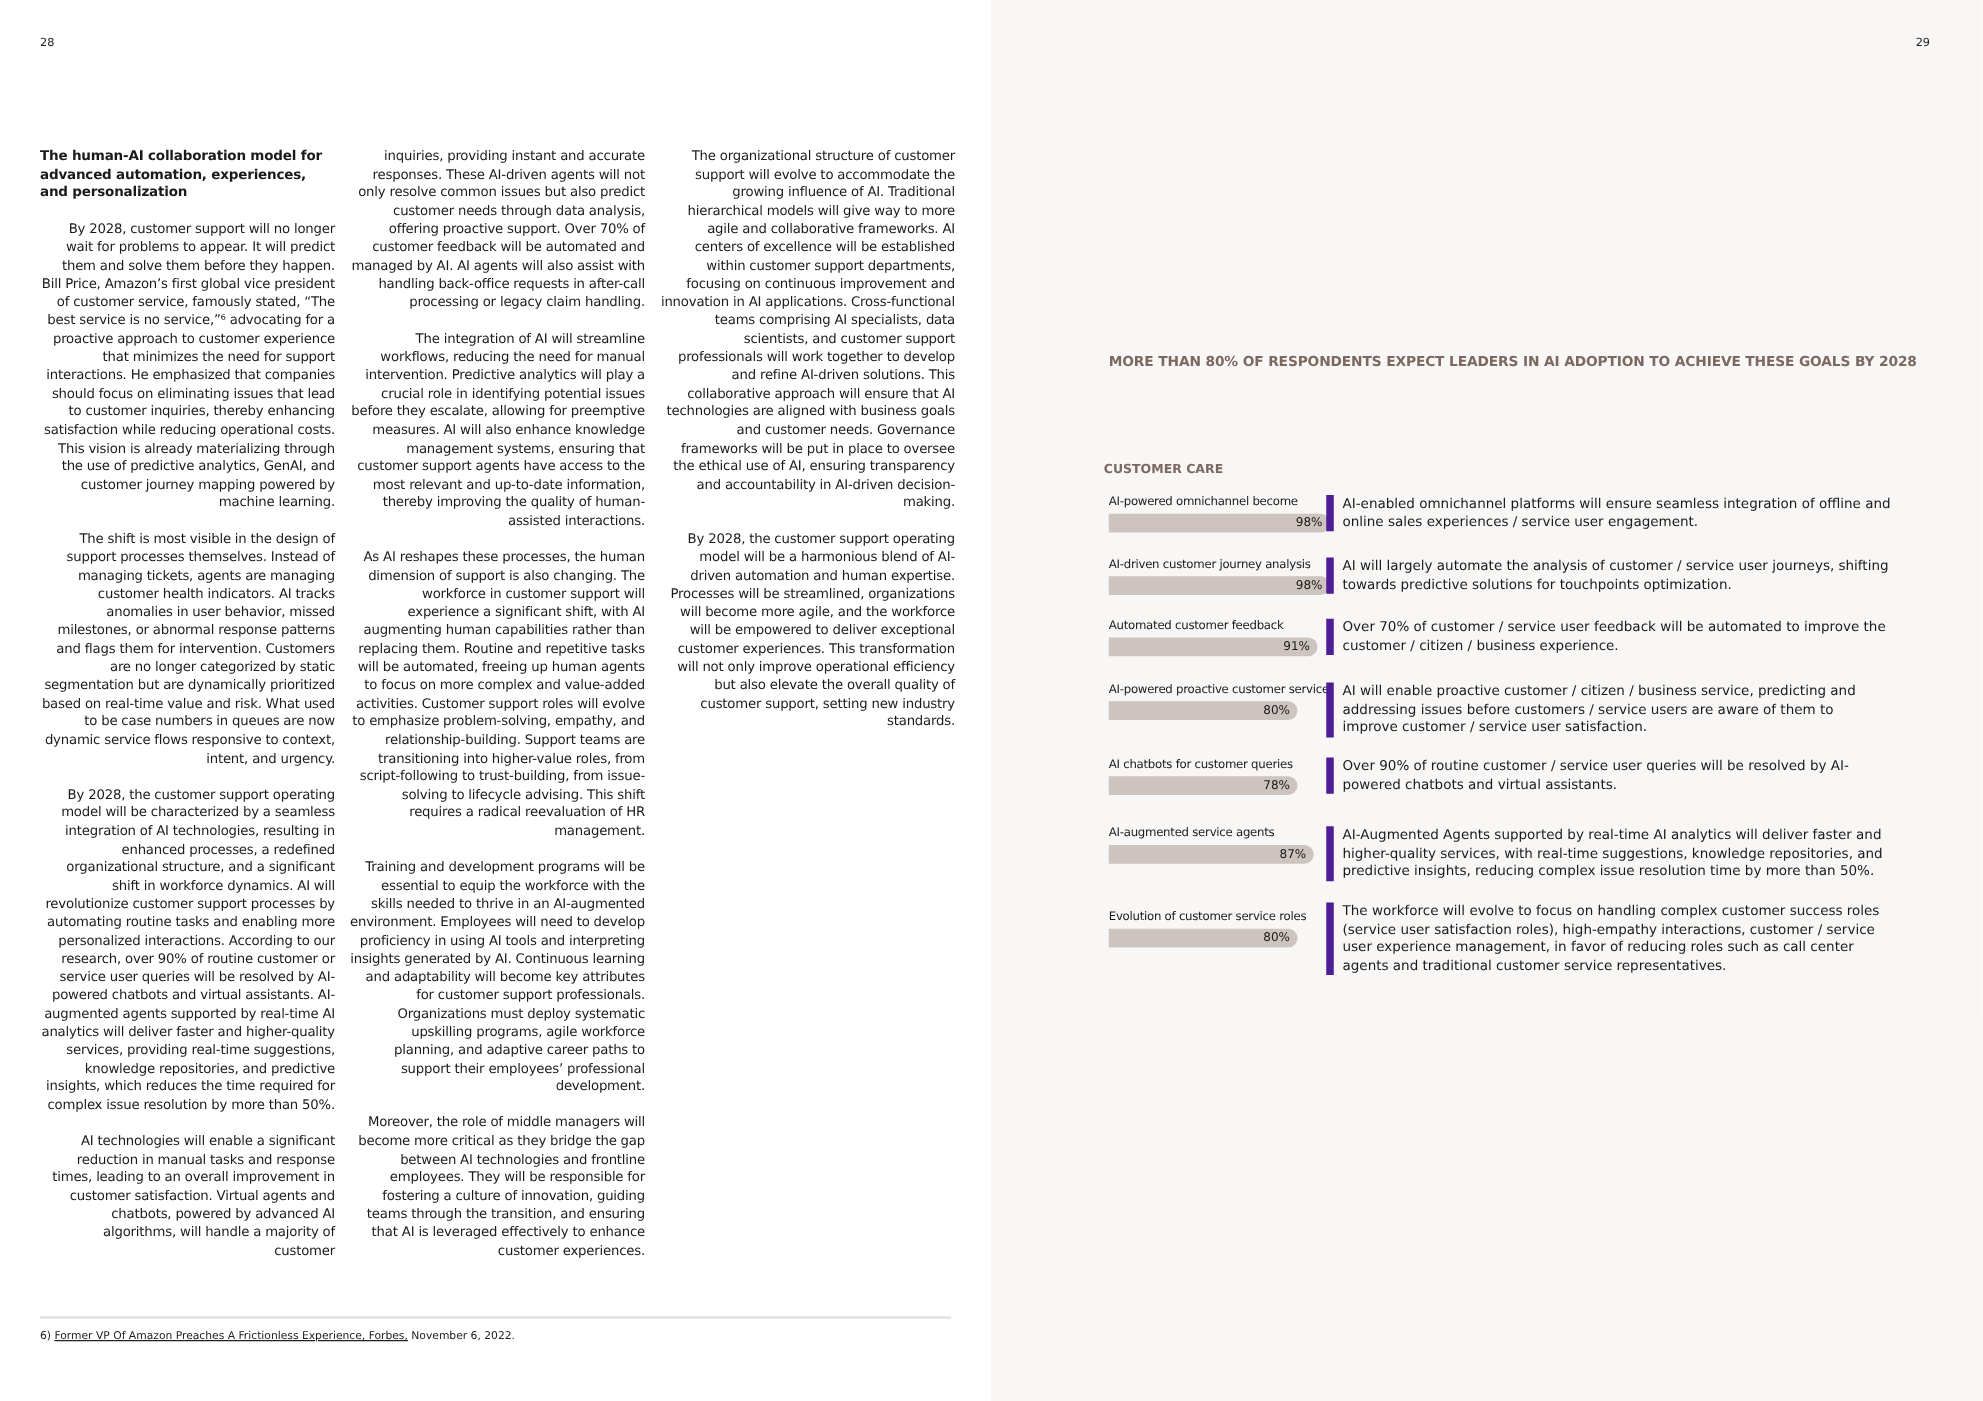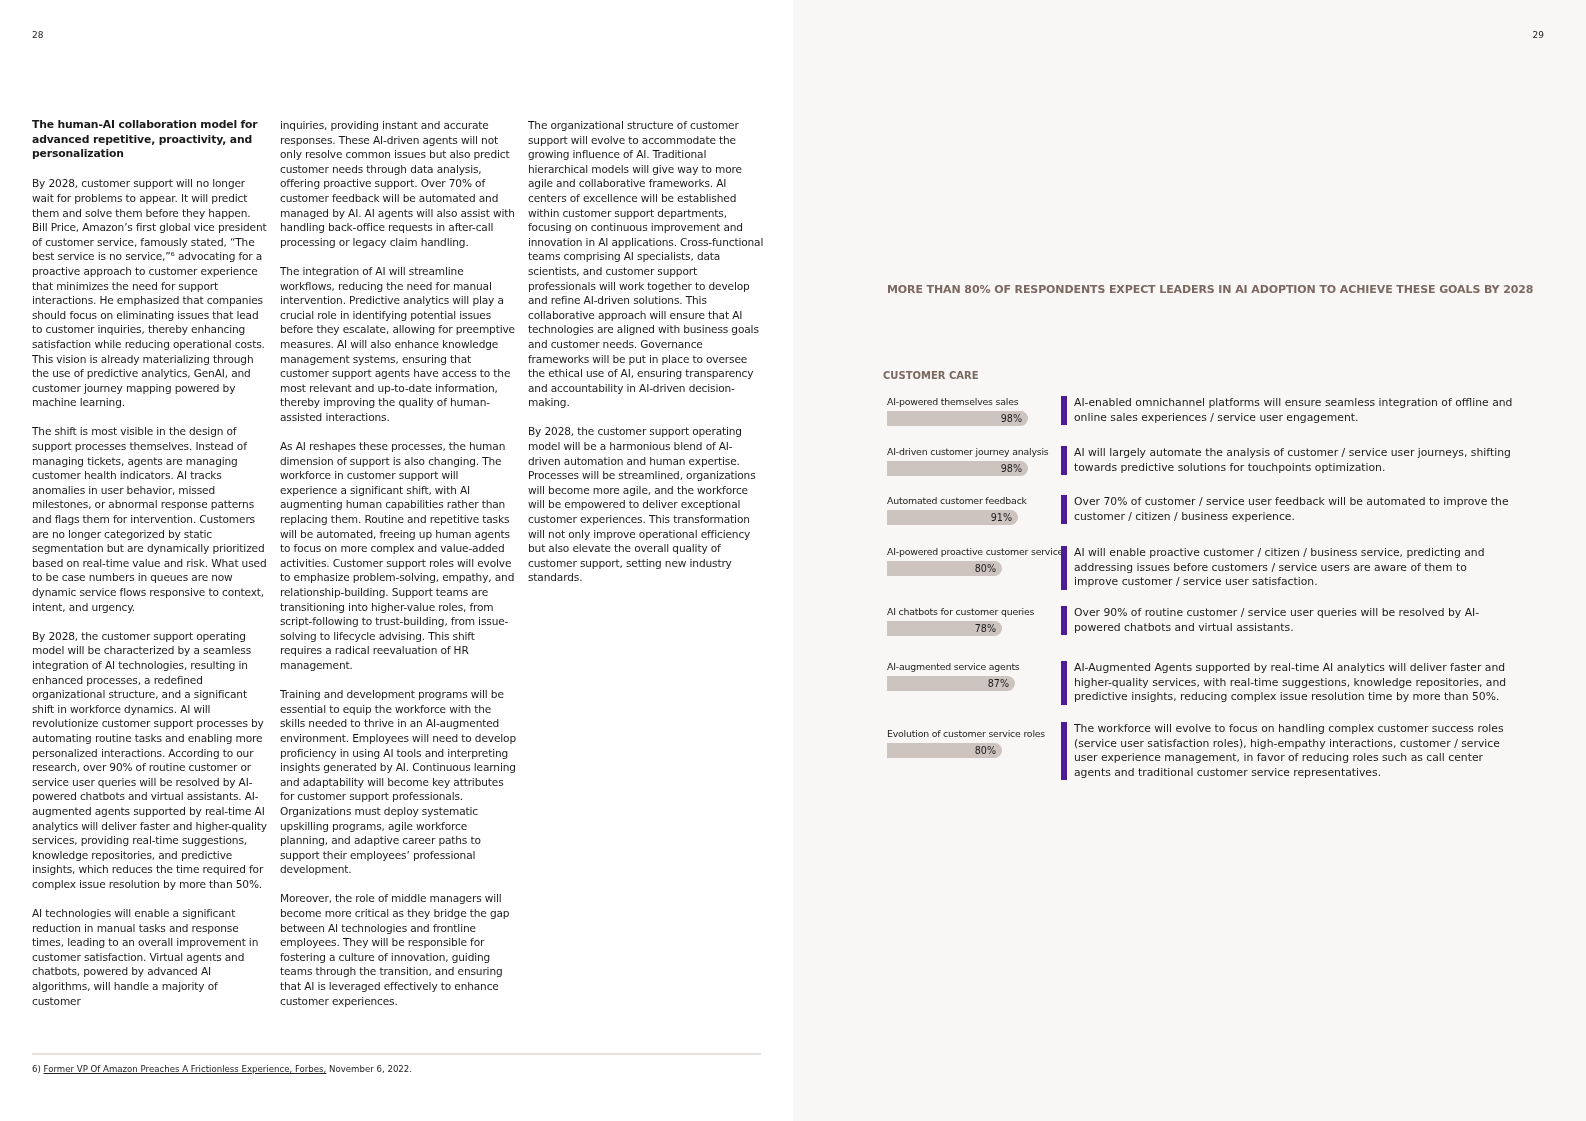--- a/index.html
+++ b/index.html
@@ -10,45 +10,45 @@
   .page-left { position: absolute; left: 0; top: 0; width: 793px; height: 985px; background: #ffffff; padding-left: 18px; }
   .page-right { position: absolute; left: 793px; top: 0; width: 793px; height: 1121px; background: #f8f7f6; }
   .page-num { position: absolute; top: 30px; font-size: 9px; color: #222; }
   .page-num.left { left: 32px; }
   .page-num.right { right: 42px; }
 
   .col { position: absolute; top: 118px; width: 236px; font-size: 10.6px; line-height: 14.6px; letter-spacing: -0.15px; }
   .col.c1 { left: 32px; }
   .col.c2 { left: 280px; }
   .col.c3 { left: 528px; }
-  .col p { margin: 0 0 14.6px 0; }
+  .col p { margin: 0 0 14.6px 0; text-align: right; }
   .col h3 { font-size: 10.8px; font-weight: bold; margin: 0 0 14.6px 0; line-height: 14.6px; }
 
   .footnote-rule { position: absolute; left: 32px; top: 1053px; width: 729px; height: 2px; background: #e4e1de; }
   .footnote { position: absolute; left: 32px; top: 1064px; font-size: 8.6px; color: #222; }
   .footnote .link { text-decoration: underline; }
 
   .rp-kicker { position: absolute; left: 94px; top: 283px; font-size: 11px; font-weight: bold; color: #7b6860; letter-spacing: -0.1px; }
   .rp-question { position: absolute; left: 94px; top: 318px; width: 610px; font-size: 11px; font-weight: bold; line-height: 15px; color: #111; }
   .rp-section { position: absolute; left: 90px; top: 370px; font-size: 10px; font-weight: bold; color: #7b6860; }
 
   .row { position: absolute; left: 94px; width: 620px; }
   .row .label { position: absolute; left: 0; top: 0; font-size: 9.4px; color: #1a1a1a; white-space: nowrap; letter-spacing: -0.2px; }
-  .row .bar { position: absolute; left: 0; top: 15px; height: 15px; background: #cdc3bf; border-radius: 0 8px 8px 0; }
+  .row .bar { position: absolute; left: 0; top: 15px; height: 15px; background: #cdc3bf; border-radius: 0 8px 8px 0; padding-left: 36px; }
   .row .bar .val { position: absolute; right: 6px; top: 0; font-size: 9.6px; line-height: 15px; color: #1a1a1a; }
   .row .desc { position: absolute; left: 174px; top: 0; width: 440px; border-left: 6px solid #4c1d95; padding-left: 7px; font-size: 10.8px; line-height: 14.6px; color: #1a1a1a; }
 </style>
 </head>
 <body>
 
 <div class="page-left">
   <div class="page-num left">28</div>
 
   <div class="col c1">
-    <h3>The human-AI collaboration model for advanced repetitive, proactivity, and personalization</h3>
+    <h3>The human-AI collaboration model for advanced automation, experiences, and personalization</h3>
     <p>By 2028, customer support will no longer wait for problems to appear. It will predict them and solve them before they happen. Bill Price, Amazon’s first global vice president of customer service, famously stated, “The best service is no service,”⁶ advocating for a proactive approach to customer experience that minimizes the need for support interactions. He emphasized that companies should focus on eliminating issues that lead to customer inquiries, thereby enhancing satisfaction while reducing operational costs. This vision is already materializing through the use of predictive analytics, GenAI, and customer journey mapping powered by machine learning.</p>
     <p>The shift is most visible in the design of support processes themselves. Instead of managing tickets, agents are managing customer health indicators. AI tracks anomalies in user behavior, missed milestones, or abnormal response patterns and flags them for intervention. Customers are no longer categorized by static segmentation but are dynamically prioritized based on real-time value and risk. What used to be case numbers in queues are now dynamic service flows responsive to context, intent, and urgency.</p>
     <p>By 2028, the customer support operating model will be characterized by a seamless integration of AI technologies, resulting in enhanced processes, a redefined organizational structure, and a significant shift in workforce dynamics. AI will revolutionize customer support processes by automating routine tasks and enabling more personalized interactions. According to our research, over 90% of routine customer or service user queries will be resolved by AI-powered chatbots and virtual assistants. AI-augmented agents supported by real-time AI analytics will deliver faster and higher-quality services, providing real-time suggestions, knowledge repositories, and predictive insights, which reduces the time required for complex issue resolution by more than 50%.</p>
     <p>AI technologies will enable a significant reduction in manual tasks and response times, leading to an overall improvement in customer satisfaction. Virtual agents and chatbots, powered by advanced AI algorithms, will handle a majority of customer</p>
   </div>
 
   <div class="col c2">
     <p>inquiries, providing instant and accurate responses. These AI-driven agents will not only resolve common issues but also predict customer needs through data analysis, offering proactive support. Over 70% of customer feedback will be automated and managed by AI. AI agents will also assist with handling back-office requests in after-call processing or legacy claim handling.</p>
     <p>The integration of AI will streamline workflows, reducing the need for manual intervention. Predictive analytics will play a crucial role in identifying potential issues before they escalate, allowing for preemptive measures. AI will also enhance knowledge management systems, ensuring that customer support agents have access to the most relevant and up-to-date information, thereby improving the quality of human-assisted interactions.</p>
     <p>As AI reshapes these processes, the human dimension of support is also changing. The workforce in customer support will experience a significant shift, with AI augmenting human capabilities rather than replacing them. Routine and repetitive tasks will be automated, freeing up human agents to focus on more complex and value-added activities. Customer support roles will evolve to emphasize problem-solving, empathy, and relationship-building. Support teams are transitioning into higher-value roles, from script-following to trust-building, from issue-solving to lifecycle advising. This shift requires a radical reevaluation of HR management.</p>
@@ -67,21 +67,21 @@
     <span class="link">Former VP Of Amazon Preaches A Frictionless Experience, Forbes,</span><span> November 6, 2022.</span>
   </div>
 </div>
 
 <div class="page-right">
   <div class="page-num right">29</div>
   <div class="rp-kicker">MORE THAN 80% OF RESPONDENTS EXPECT LEADERS IN AI ADOPTION TO ACHIEVE THESE GOALS BY 2028</div>
   <div class="rp-section">CUSTOMER CARE</div>
 
   <div class="row" style="top:396px;">
-    <div class="label">AI-powered themselves sales</div>
+    <div class="label">AI-powered omnichannel become</div>
     <div class="bar" style="width:141px;">
         <span class="val">98%</span>
       </div>
     <div class="desc">AI-enabled omnichannel platforms will ensure seamless integration of offline and online sales experiences / service user engagement.</div>
   </div>
 
   <div class="row" style="top:446px;">
     <div class="label">AI-driven customer journey analysis</div>
     <div class="bar" style="width:141px;">
         <span class="val">98%</span>

